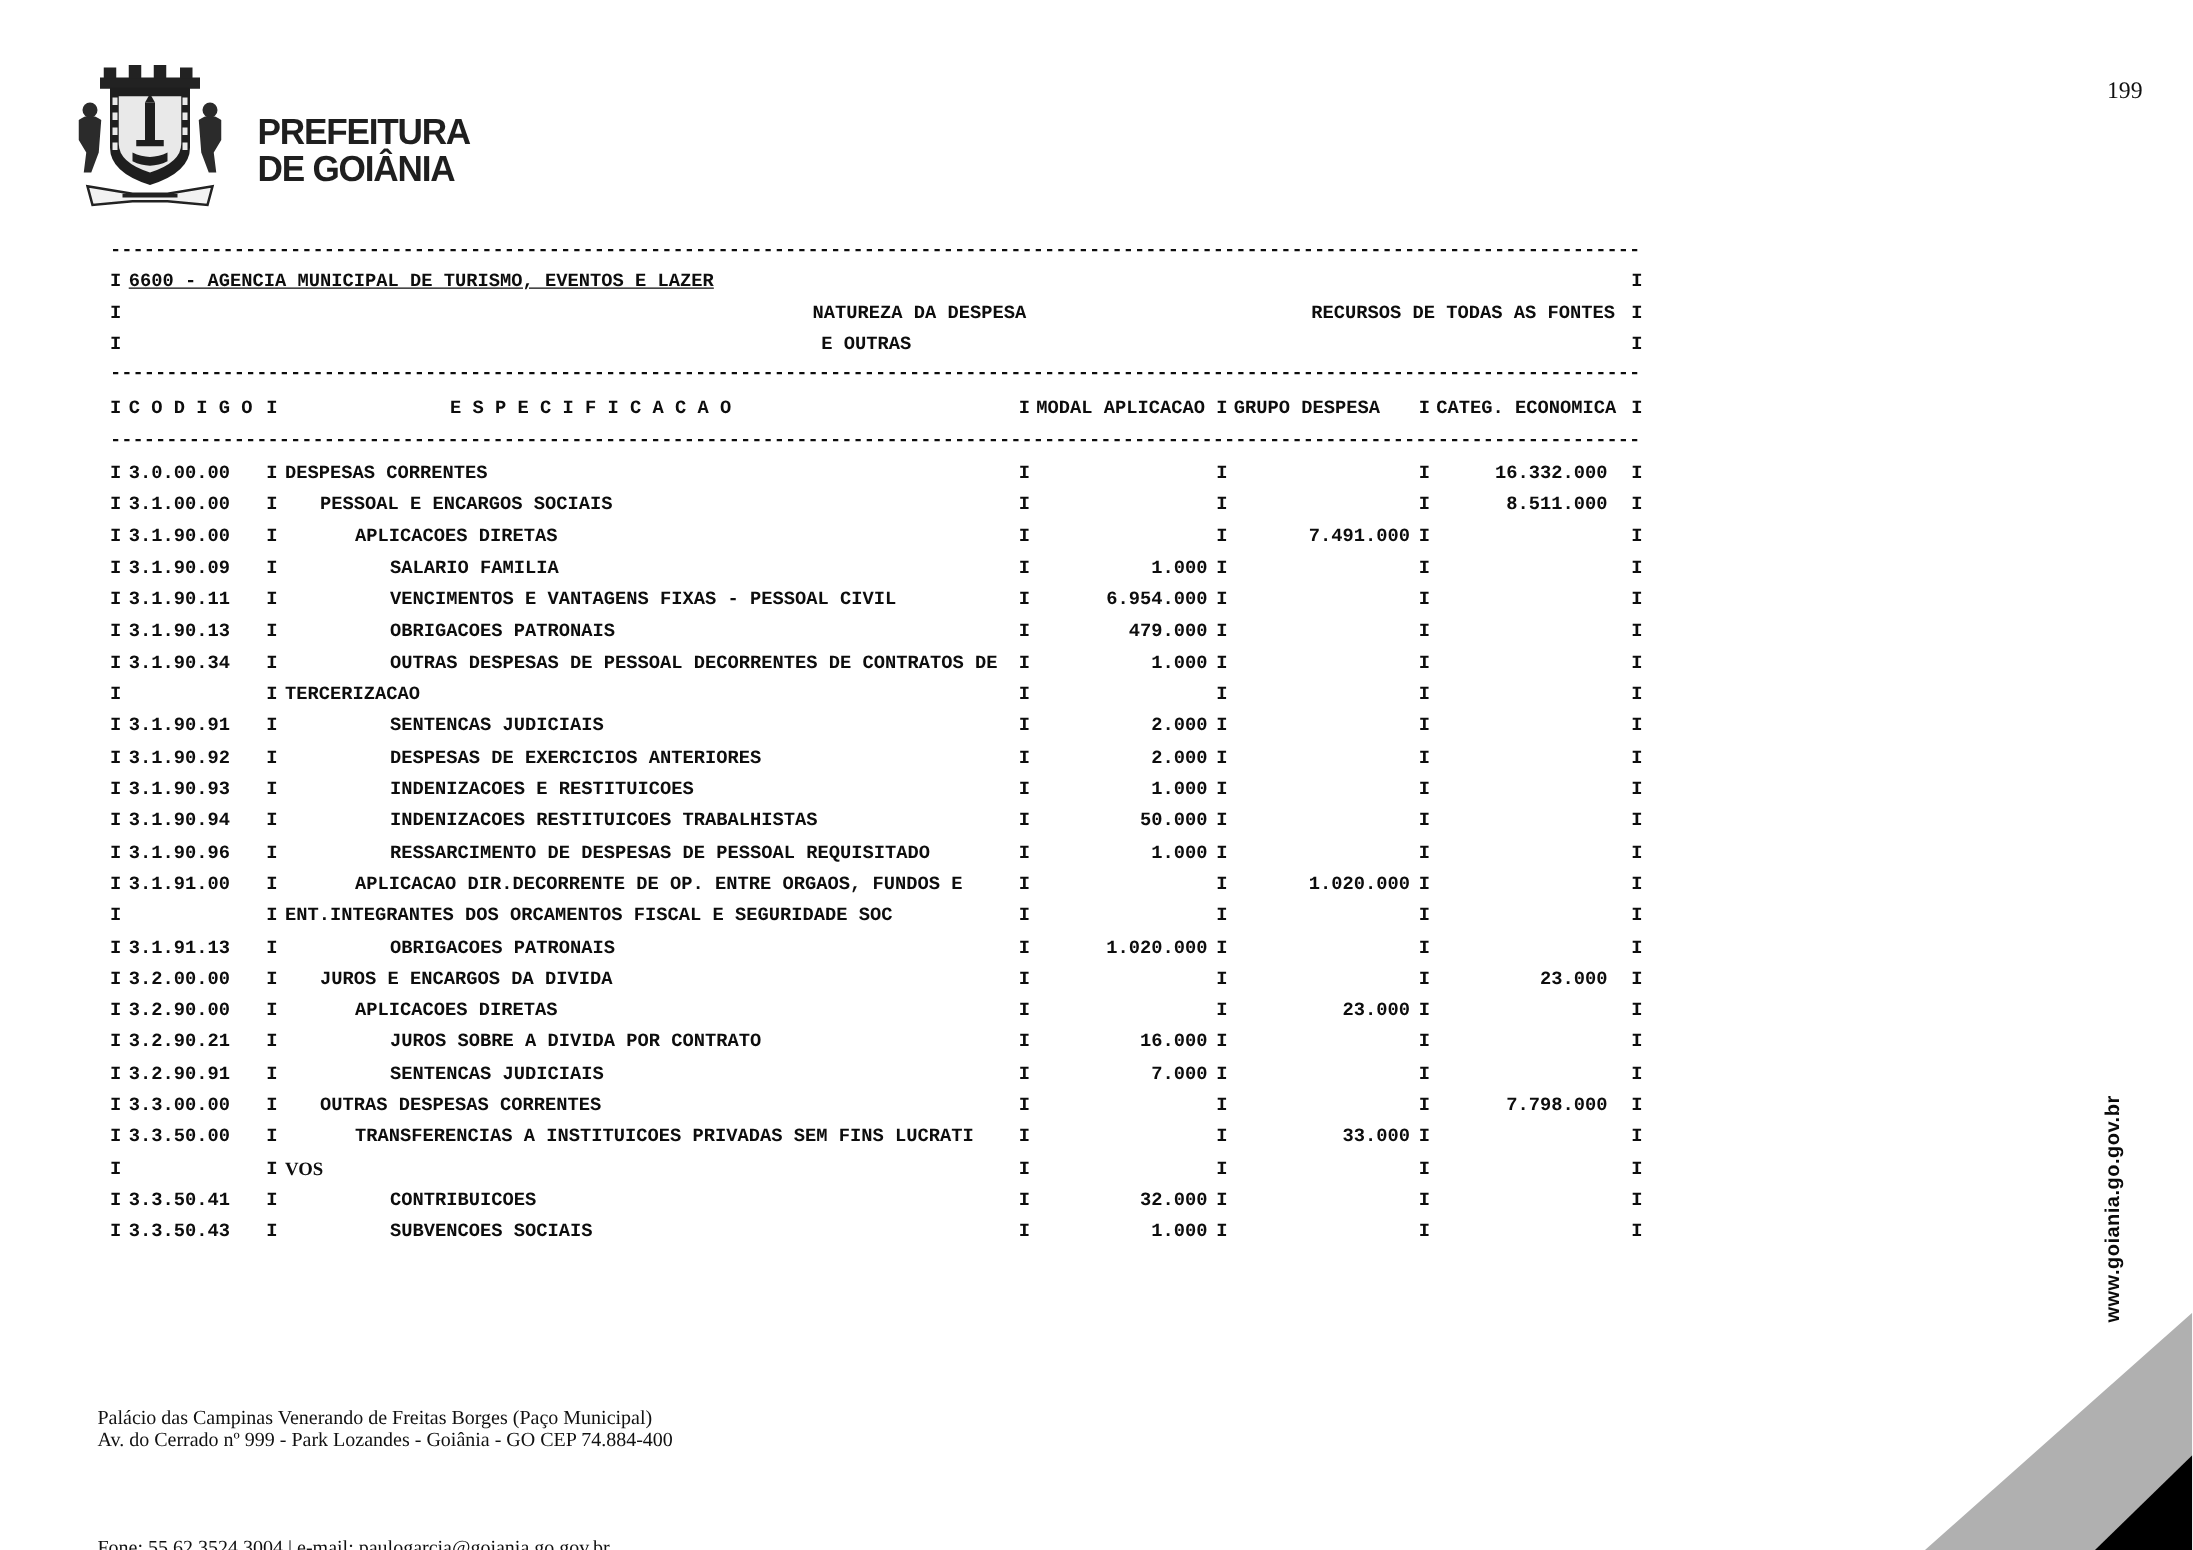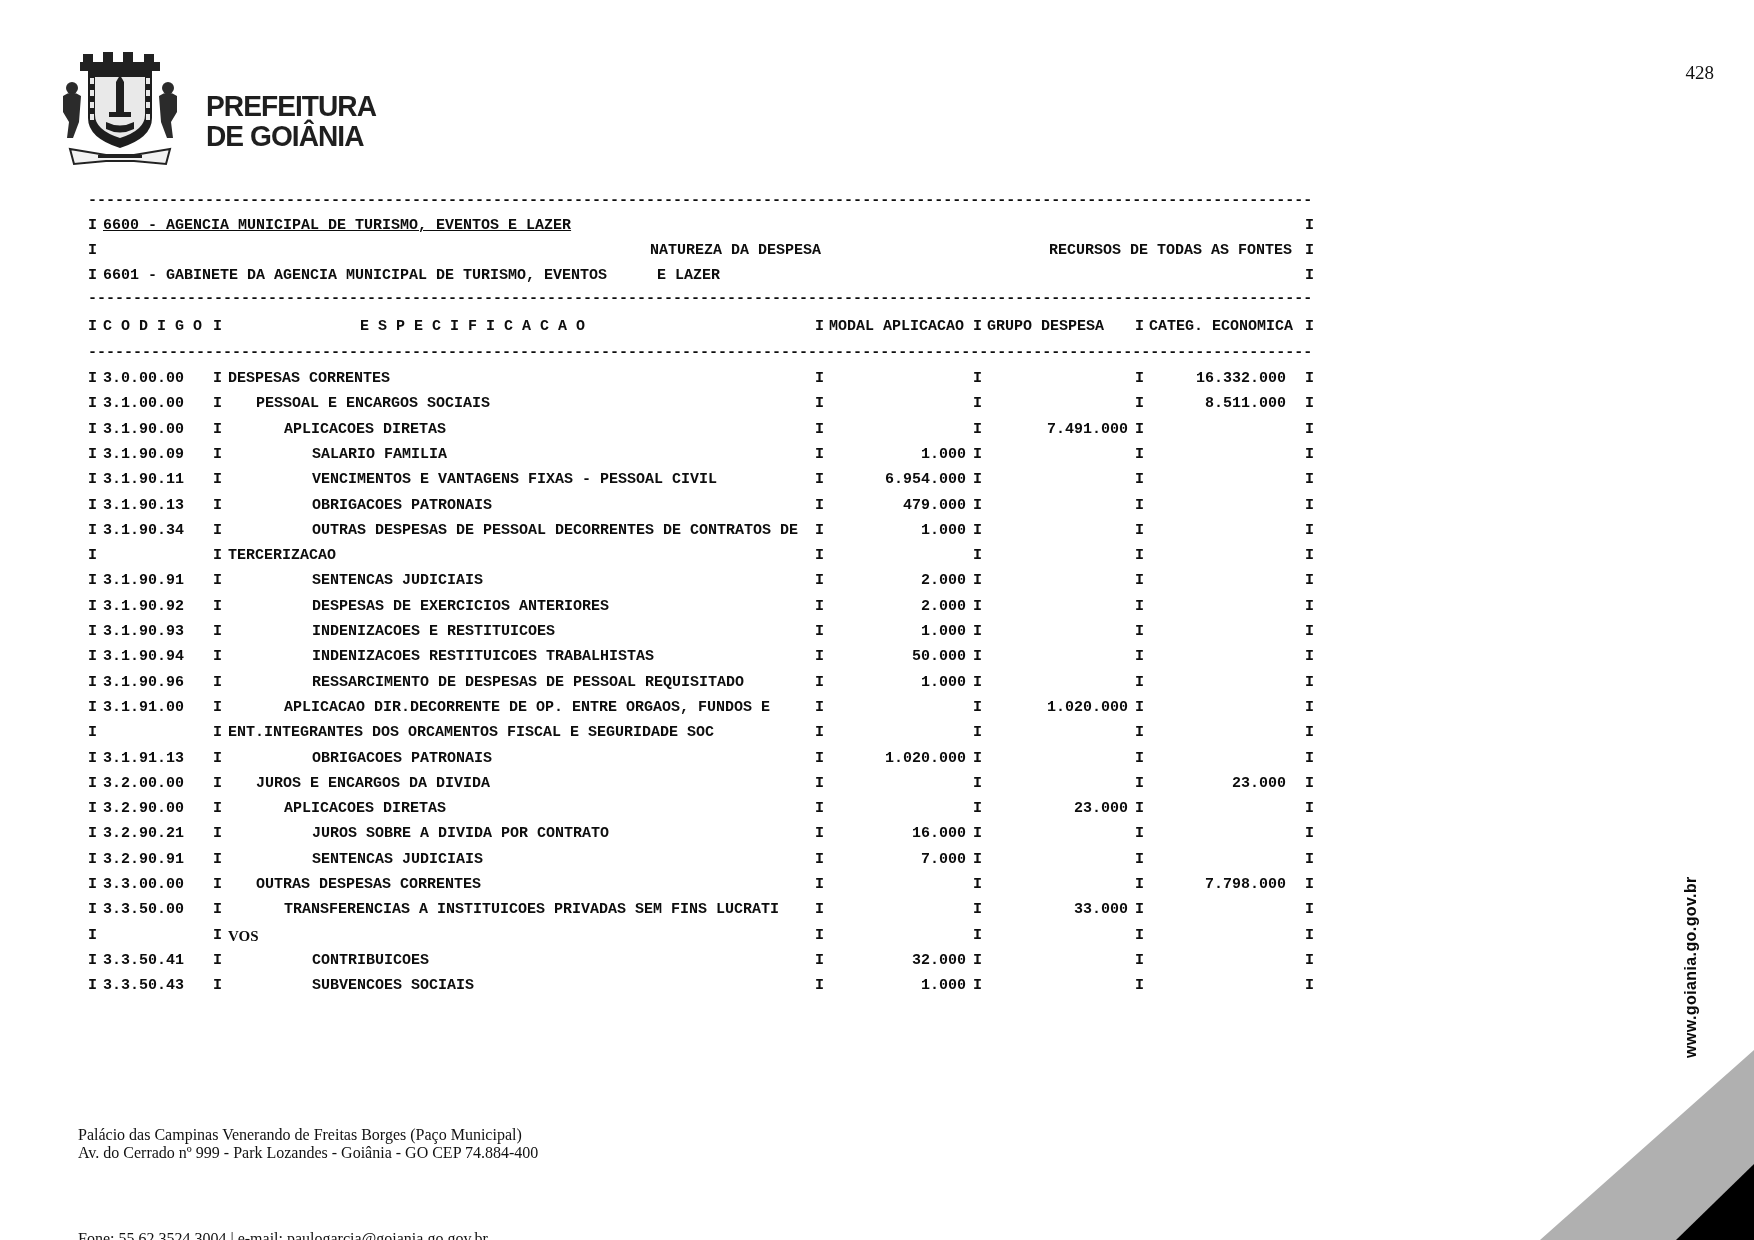--- a/index.html
+++ b/index.html
@@ -82,27 +82,27 @@
       <path d="M109,44 q9,-7 18,0 l0,16 -6,10 2,16 h-6 l-6,-16 z"></path>
     </g>
 
     <path d="M20,97 L56,103 L84,103 L120,97 L116,112 L84,109 L56,109 L24,112 z" fill="#f2f2f2" stroke="#222" stroke-width="2"></path>
     <rect x="48" y="103" width="44" height="3" fill="#222"></rect>
   </svg>
   <div class="logo-text" id="logo-line1">PREFEITURA</div>
   <div class="logo-text" id="logo-line2">DE GOIÂNIA</div>
 </div>
 
-<div class="abs" id="page-number">428</div>
+<div class="abs" id="page-number">199</div>
 
 <div id="report">
     <div class="mono-line" style="top: 190px;"><span class="cell" style="left: 0px;">--------------------------------------------------------------------------------------------------------------------------------------------------------------------------</span></div>
     <div class="mono-line" style="top: 215px;"><span class="cell" style="left: 0px;">I</span><span class="cell" style="left: 1217px;">I</span><span class="cell" style="left: 15px; text-decoration: underline;">6600 - AGENCIA MUNICIPAL DE TURISMO, EVENTOS E LAZER</span></div>
     <div class="mono-line" style="top: 240px;"><span class="cell" style="left: 0px;">I</span><span class="cell" style="left: 1217px;">I</span><span class="cell" style="left: 562px; text-align: center;">NATUREZA DA DESPESA</span><span class="cell" style="left: 961px;">RECURSOS DE TODAS AS FONTES</span></div>
-    <div class="mono-line" style="top: 265px;"><span class="cell" style="left: 0px;">I</span><span class="cell" style="left: 1217px;">I</span><span class="cell" style="left: 15px;">6601 - GABINETE DA AGENCIA MUNICIPAL DE TURISMO, EVENTOS</span><span class="cell" style="left: 569px;">E LAZER</span></div>
+    <div class="mono-line" style="top: 265px;"><span class="cell" style="left: 0px;">I</span><span class="cell" style="left: 1217px;">I</span><span class="cell" style="left: 569px;">E OUTRAS</span></div>
     <div class="mono-line" style="top: 288px;"><span class="cell" style="left: 0px;">--------------------------------------------------------------------------------------------------------------------------------------------------------------------------</span></div>
     <div class="mono-line" style="top: 316px;"><span class="cell" style="left: 0px;">I</span><span class="cell" style="left: 125px;">I</span><span class="cell" style="left: 727px;">I</span><span class="cell" style="left: 885px;">I</span><span class="cell" style="left: 1047px;">I</span><span class="cell" style="left: 1217px;">I</span><span class="cell" style="left: 15px;">C O D I G O</span><span class="cell" style="left: 272px;">E S P E C I F I C A C A O</span><span class="cell" style="left: 741px;">MODAL APLICACAO</span><span class="cell" style="left: 899px;">GRUPO DESPESA</span><span class="cell" style="left: 1061px;">CATEG. ECONOMICA</span></div>
     <div class="mono-line" style="top: 342px;"><span class="cell" style="left: 0px;">--------------------------------------------------------------------------------------------------------------------------------------------------------------------------</span></div>
     <div class="mono-line" style="top: 368px;"><span class="cell" style="left: 0px;">I</span><span class="cell" style="left: 125px;">I</span><span class="cell" style="left: 727px;">I</span><span class="cell" style="left: 885px;">I</span><span class="cell" style="left: 1047px;">I</span><span class="cell" style="left: 1217px;">I</span><span class="cell" style="left: 15px;">3.0.00.00</span><span class="cell" style="left: 140px;">DESPESAS CORRENTES</span><span class="cell" style="left: 1058px; width: 140px; text-align: right;">16.332.000</span></div>
     <div class="mono-line" style="top: 393.3px;"><span class="cell" style="left: 0px;">I</span><span class="cell" style="left: 125px;">I</span><span class="cell" style="left: 727px;">I</span><span class="cell" style="left: 885px;">I</span><span class="cell" style="left: 1047px;">I</span><span class="cell" style="left: 1217px;">I</span><span class="cell" style="left: 15px;">3.1.00.00</span><span class="cell" style="left: 168px;">PESSOAL E ENCARGOS SOCIAIS</span><span class="cell" style="left: 1058px; width: 140px; text-align: right;">8.511.000</span></div>
     <div class="mono-line" style="top: 418.6px;"><span class="cell" style="left: 0px;">I</span><span class="cell" style="left: 125px;">I</span><span class="cell" style="left: 727px;">I</span><span class="cell" style="left: 885px;">I</span><span class="cell" style="left: 1047px;">I</span><span class="cell" style="left: 1217px;">I</span><span class="cell" style="left: 15px;">3.1.90.00</span><span class="cell" style="left: 196px;">APLICACOES DIRETAS</span><span class="cell" style="left: 898px; width: 142px; text-align: right;">7.491.000</span></div>
     <div class="mono-line" style="top: 443.9px;"><span class="cell" style="left: 0px;">I</span><span class="cell" style="left: 125px;">I</span><span class="cell" style="left: 727px;">I</span><span class="cell" style="left: 885px;">I</span><span class="cell" style="left: 1047px;">I</span><span class="cell" style="left: 1217px;">I</span><span class="cell" style="left: 15px;">3.1.90.09</span><span class="cell" style="left: 224px;">SALARIO FAMILIA</span><span class="cell" style="left: 740px; width: 138px; text-align: right;">1.000</span></div>
     <div class="mono-line" style="top: 469.2px;"><span class="cell" style="left: 0px;">I</span><span class="cell" style="left: 125px;">I</span><span class="cell" style="left: 727px;">I</span><span class="cell" style="left: 885px;">I</span><span class="cell" style="left: 1047px;">I</span><span class="cell" style="left: 1217px;">I</span><span class="cell" style="left: 15px;">3.1.90.11</span><span class="cell" style="left: 224px;">VENCIMENTOS E VANTAGENS FIXAS - PESSOAL CIVIL</span><span class="cell" style="left: 740px; width: 138px; text-align: right;">6.954.000</span></div>
     <div class="mono-line" style="top: 494.5px;"><span class="cell" style="left: 0px;">I</span><span class="cell" style="left: 125px;">I</span><span class="cell" style="left: 727px;">I</span><span class="cell" style="left: 885px;">I</span><span class="cell" style="left: 1047px;">I</span><span class="cell" style="left: 1217px;">I</span><span class="cell" style="left: 15px;">3.1.90.13</span><span class="cell" style="left: 224px;">OBRIGACOES PATRONAIS</span><span class="cell" style="left: 740px; width: 138px; text-align: right;">479.000</span></div>
     <div class="mono-line" style="top: 519.8px;"><span class="cell" style="left: 0px;">I</span><span class="cell" style="left: 125px;">I</span><span class="cell" style="left: 727px;">I</span><span class="cell" style="left: 885px;">I</span><span class="cell" style="left: 1047px;">I</span><span class="cell" style="left: 1217px;">I</span><span class="cell" style="left: 15px;">3.1.90.34</span><span class="cell" style="left: 224px;">OUTRAS DESPESAS DE PESSOAL DECORRENTES DE CONTRATOS DE</span><span class="cell" style="left: 740px; width: 138px; text-align: right;">1.000</span></div>

